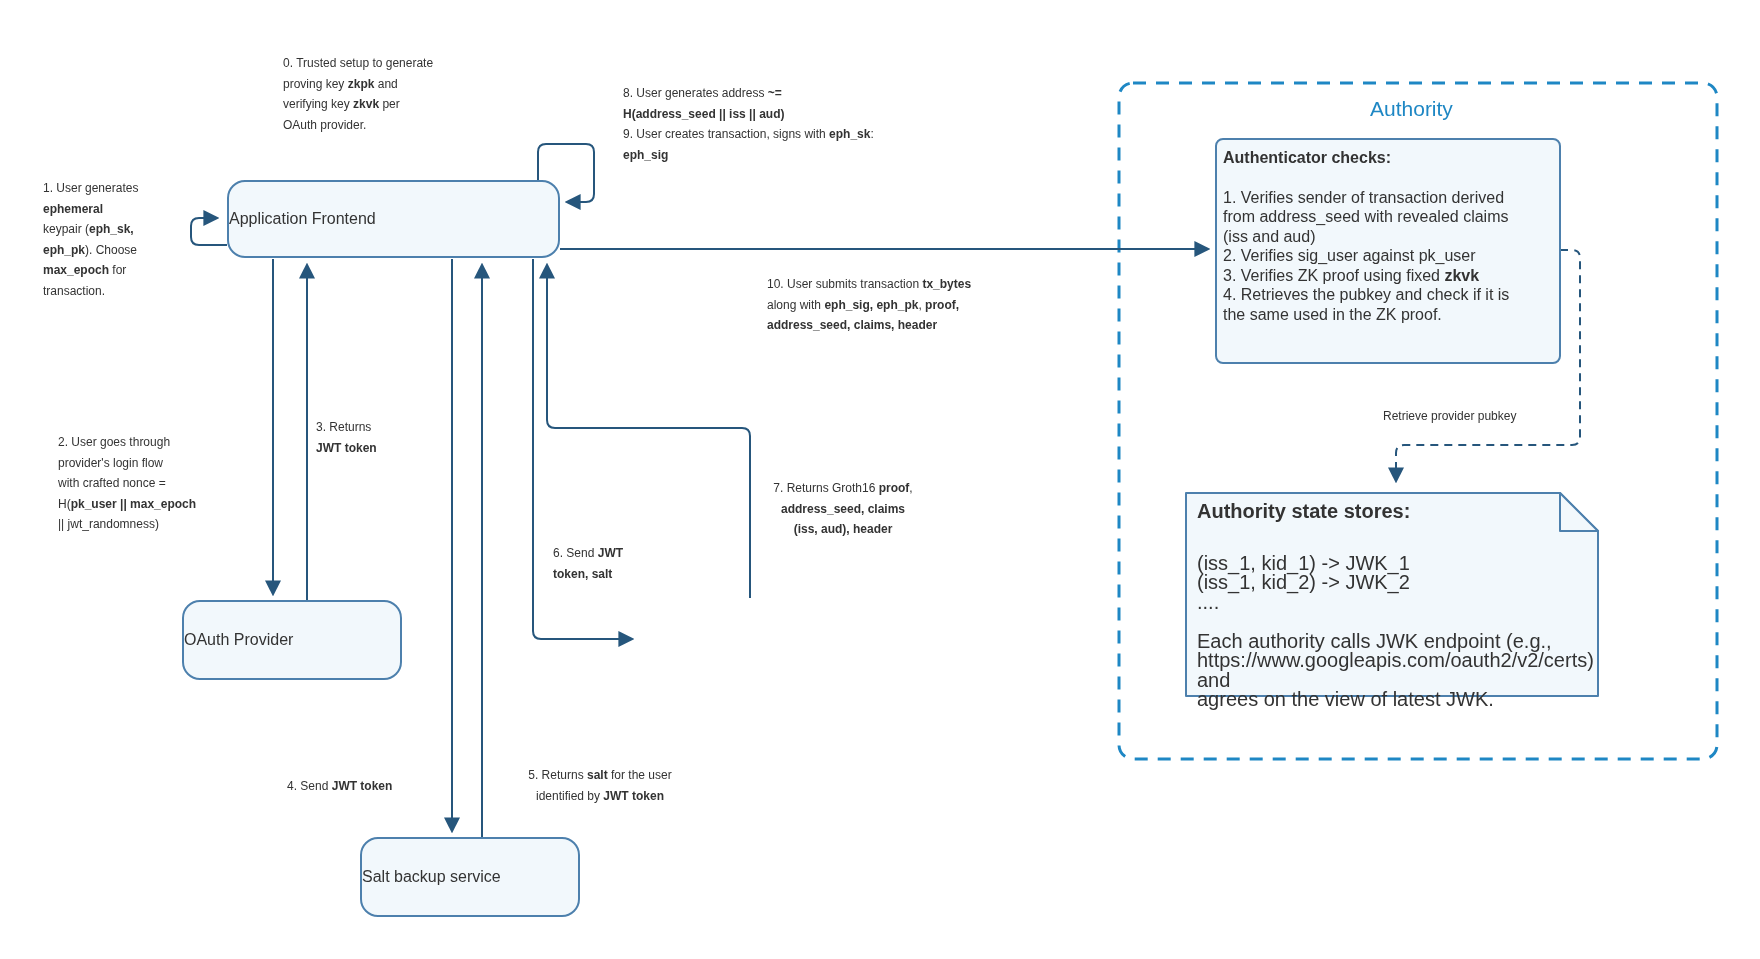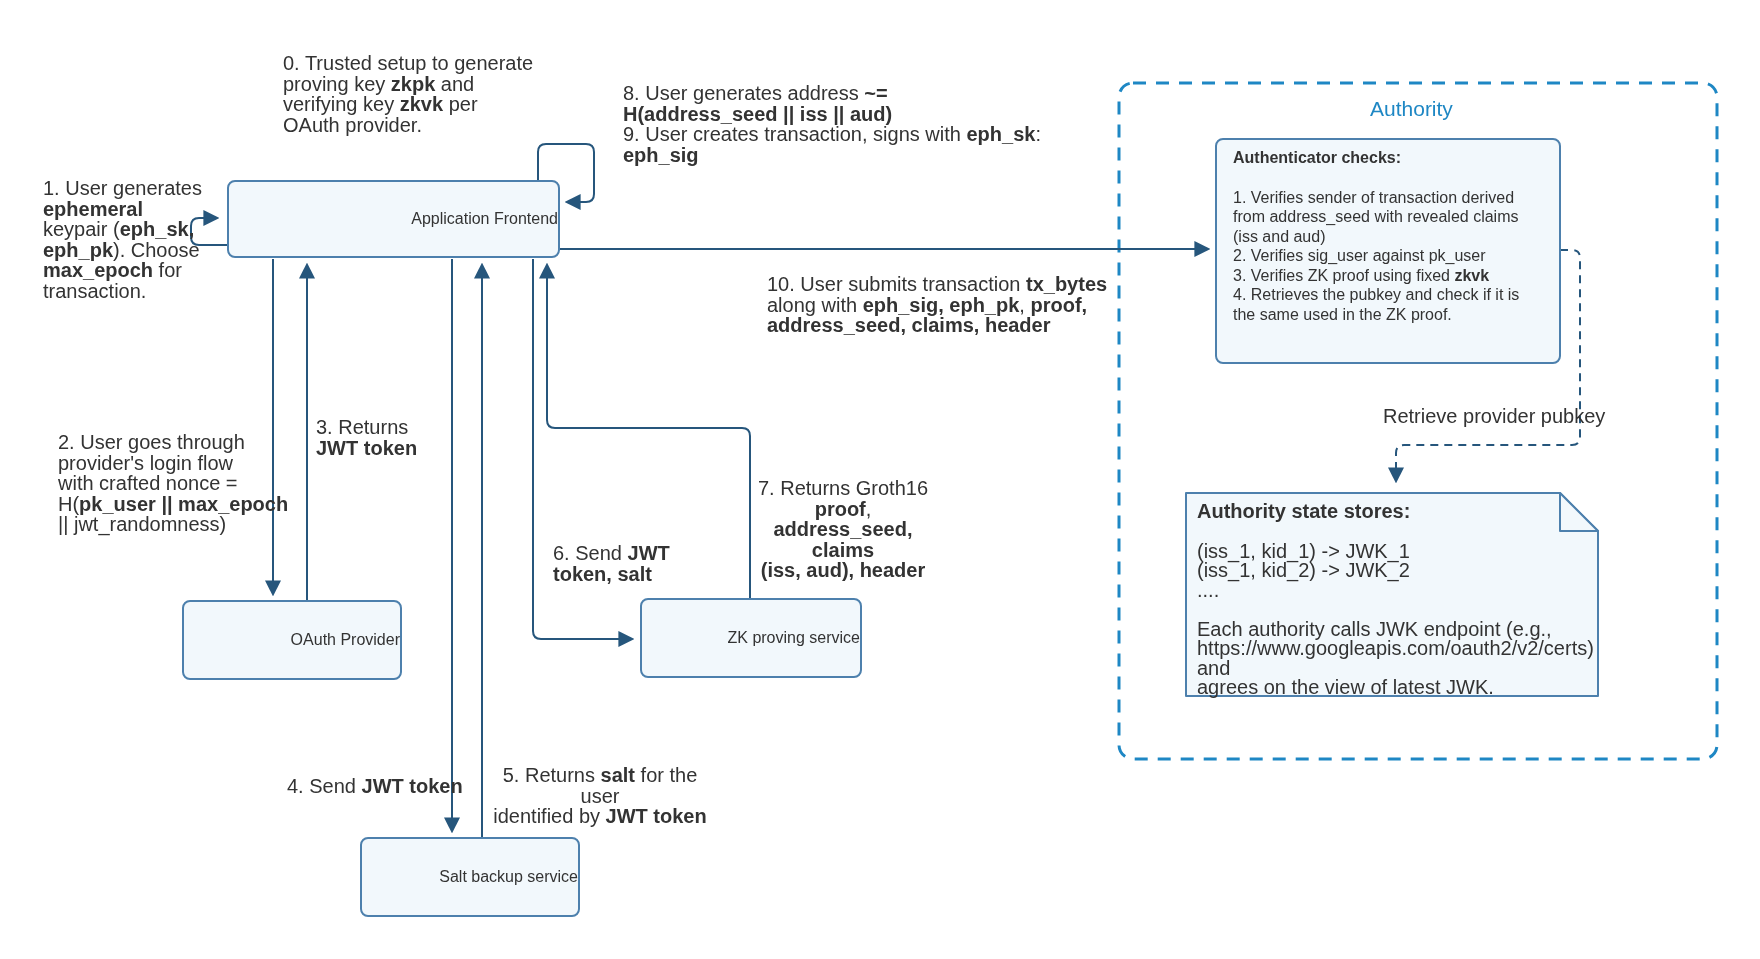--- a/index.html
+++ b/index.html
@@ -15,38 +15,38 @@
     font-family:"Liberation Sans",sans-serif;color:var(--text);overflow:hidden;
   }
   .overlay{position:absolute;left:0;top:0;pointer-events:none;}
   .overlay .arrow{fill:none;stroke:var(--arrow);stroke-width:2;}
   .overlay .dashed-arrow{fill:none;stroke:var(--arrow);stroke-width:2;stroke-dasharray:8 6;}
   .overlay .ah{fill:var(--arrow);}
   .overlay .authority-box{fill:none;stroke:var(--authority-blue);stroke-width:3;stroke-dasharray:13 10;}
   .overlay .note-shape{fill:var(--node-fill);stroke:var(--node-stroke);stroke-width:2;stroke-linejoin:round;}
   .node{
     position:absolute;background:var(--node-fill);
-    border:2px solid var(--node-stroke);border-radius:8px;
-    display:flex;align-items:center;justify-content:flex-end;
+    border:2px solid var(--node-stroke);border-radius:18px;
+    display:flex;align-items:center;justify-content:flex-start;
     font-size:16px;color:var(--text);box-sizing:border-box;
   }
-  .ann{position:absolute;font-size:20px;line-height:20.5px;color:var(--text);white-space:nowrap;}
+  .ann{position:absolute;font-size:12px;line-height:20.5px;color:var(--text);white-space:nowrap;}
   .ann.center{text-align:center;white-space:normal;}
   .panel{
     position:absolute;background:var(--node-fill);
     border:2px solid var(--node-stroke);border-radius:8px;
-    box-sizing:border-box;padding:8px 16px;
+    box-sizing:border-box;padding:8px 6px;
     font-size:16px;line-height:19.5px;color:var(--text);
   }
   .panel-title{font-weight:bold;}
   .panel-body{margin-top:20px;}
   .note-text{
     position:absolute;font-size:20px;line-height:19.5px;color:var(--text);
   }
-  .note-text .panel-body{margin-top:20px;}
+  .note-text .panel-body{margin-top:32px;}
   .authority-label{
     position:absolute;font-size:21px;color:var(--authority-blue);
   }
   b{font-weight:bold;}
 </style>
 </head>
 <body>
 
 <div class="canvas">
 
@@ -84,23 +84,20 @@
   </svg>
 
   <div class="node" style="left:227px;top:180px;width:333px;height:78px;">
     <span>Application Frontend</span>
   </div>
 
   <div class="node" style="left:182px;top:600px;width:220px;height:80px;">
     <span>OAuth Provider</span>
   </div>
 
-  <div class="node" style="left:640px;top:598px;width:222px;height:80px;">
-    <span>ZK proving service</span>
-  </div>
 
   <div class="node" style="left:360px;top:837px;width:220px;height:80px;">
     <span>Salt backup service</span>
   </div>
 
   <div class="authority-label" style="left:1370px;top:97px;">Authority</div>
 
   <div class="panel" style="left:1215px;top:138px;width:346px;height:226px;">
     <div class="panel-title">Authenticator checks:</div>
     <div class="panel-body"><span>1. Verifies sender of transaction derived</span><br><span>from address_seed with revealed claims</span><br><span>(iss and aud)</span><br><span>2. Verifies sig_user against pk_user</span><br><span>3. Verifies ZK proof using fixed </span><b>zkvk</b><br><span>4. Retrieves the pubkey and check if it is</span><br><span>the same used in the ZK proof.</span></div>

